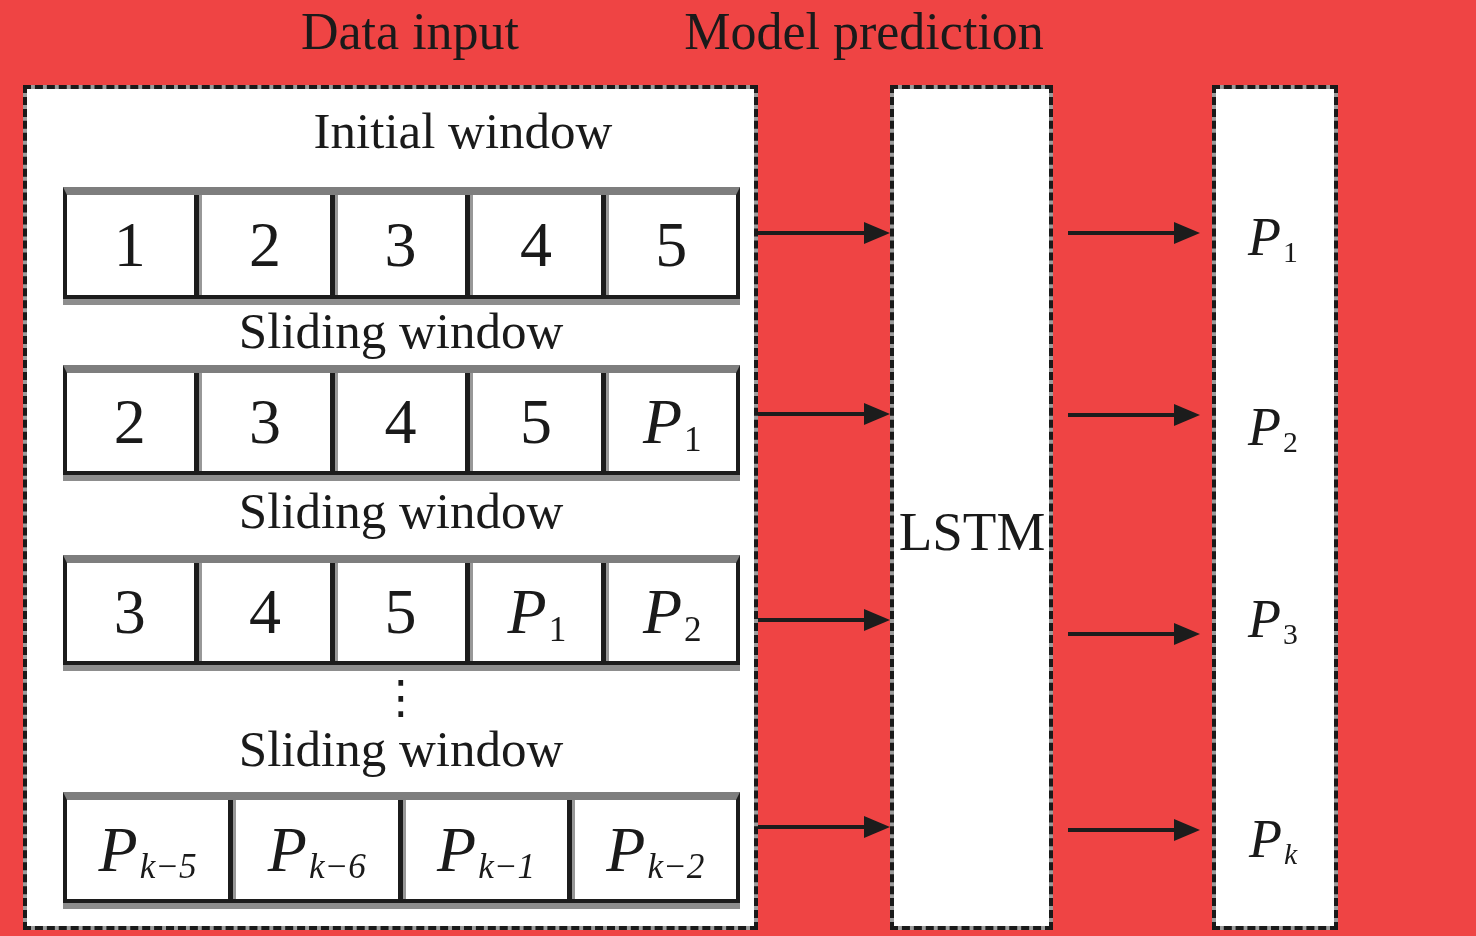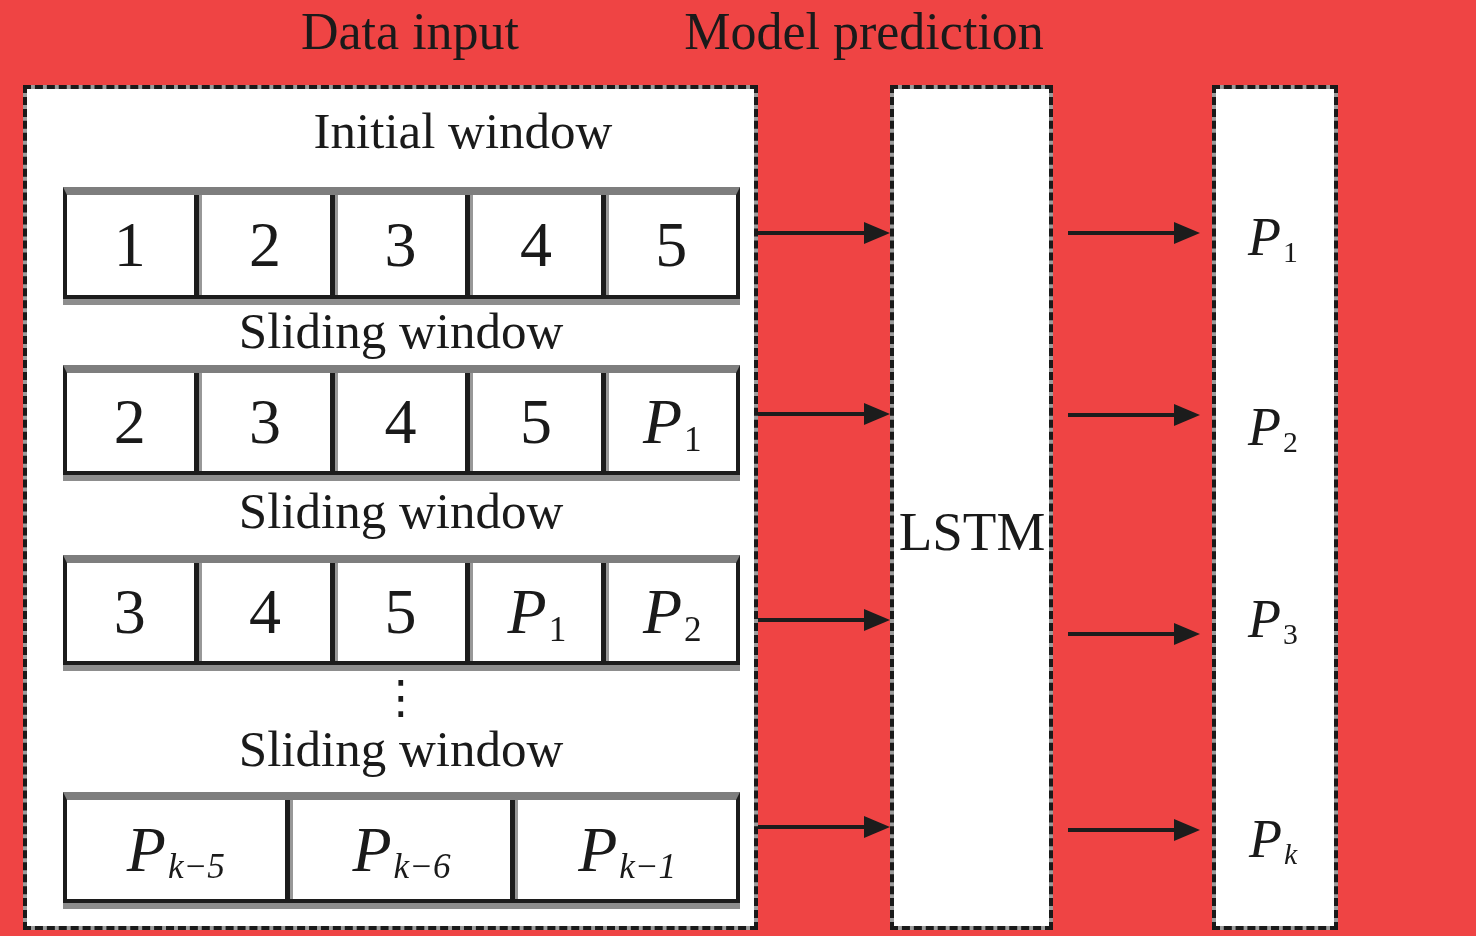--- a/index.html
+++ b/index.html
@@ -143,20 +143,23 @@
   <div class="wrow" style="left:63px; top:792px; width:677px; height:111px;font-family:Liberation Serif, serif;">
     <div class="wcell">
         <span class="mval"><span class="base it">P</span><span class="sub it">k−5</span></span>
       </div>
     <div class="wcell">
         <span class="mval"><span class="base it">P</span><span class="sub it">k−6</span></span>
       </div>
     <div class="wcell">
         <span class="mval"><span class="base it">P</span><span class="sub it">k−1</span></span>
       </div>
+    <div class="wcell">
+        <span class="mval"><span class="base it">P</span><span class="sub it">k−2</span></span>
+      </div>
   </div>
 
   <div class="lstm-label" style="left:972px; top:494px;margin-top:37px;">LSTM</div>
 
   <div class="arrow" style="left:758px; top:222px; width:132px;">
       <div class="arrow-shaft"></div>
       <div class="arrow-head"></div>
     </div>
   <div class="arrow" style="left:758px; top:403px; width:132px;">
       <div class="arrow-shaft"></div>

